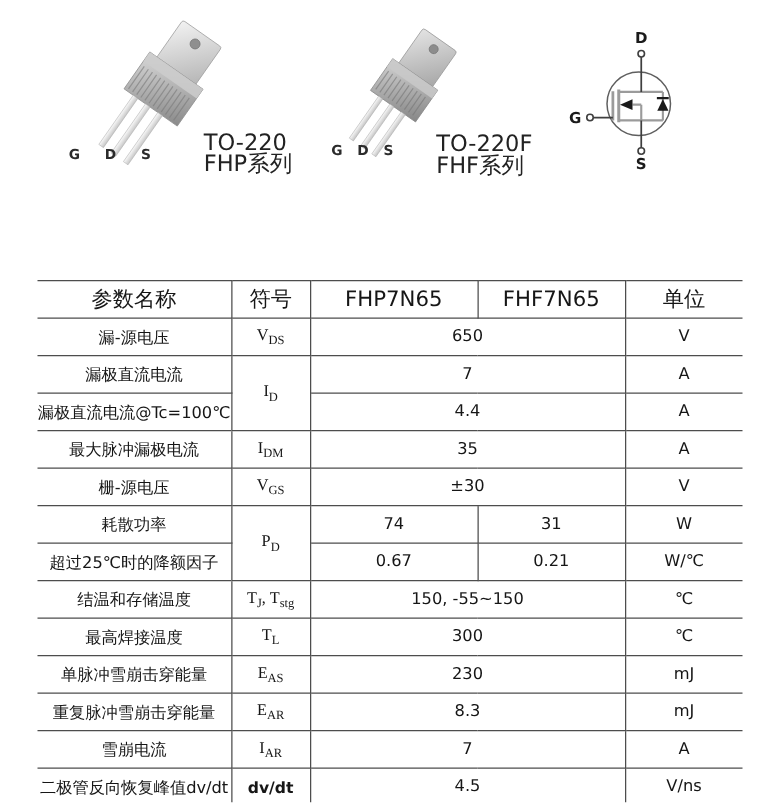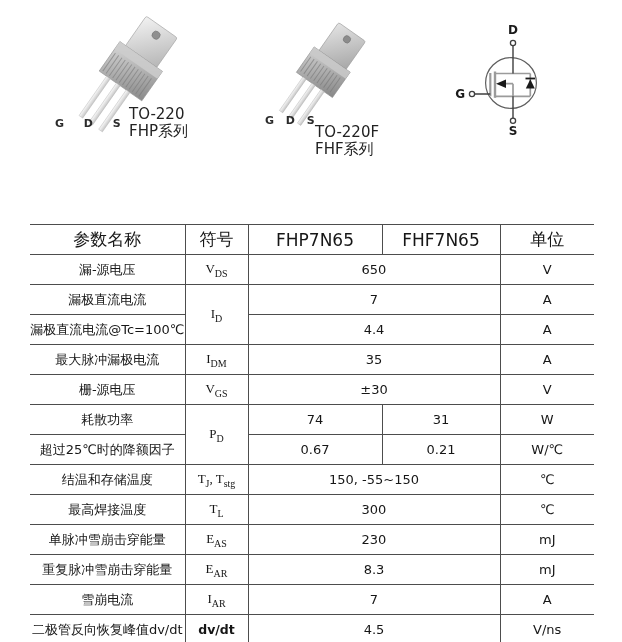--- a/index.html
+++ b/index.html
@@ -4,23 +4,23 @@
 <style>
   html,body{margin:0;padding:0;background:#fff;}
   .page{position:relative;width:622px;height:642px;background:#ffffff;overflow:hidden;
         font-family:"DejaVu Sans","Liberation Sans",sans-serif;color:#1a1a1a;}
 
   
   .pkg-svg{position:absolute;}
   .pins{position:absolute;font-size:11px;font-weight:bold;color:#2b2b2b;}
   .pins.p1{left:55px;top:117px;letter-spacing:8px;}
   .pins.p2{left:265px;top:114px;letter-spacing:4px;}
-  .pkg-caption{position:absolute;font-size:15px;color:#222;line-height:17px;}
+  .pkg-caption{position:absolute;font-size:18px;color:#222;line-height:17px;margin-left:34px;}
   .pkg-caption.c1{left:129px;top:106px;}
-  .pkg-caption.c2{left:315px;top:124px;}
+  .pkg-caption.c2{left:315px;top:107px;}
 
   .mos-svg{position:absolute;left:443px;top:13px;}
 
   
   .section-title{position:absolute;left:30px;top:181px;font-size:16px;font-weight:bold;color:#141414;letter-spacing:1px;}
 
   
   .tbl-wrap{position:absolute;left:30px;top:224px;}
   table.ratings{border-collapse:collapse;table-layout:fixed;width:564px;}
   table.ratings th,table.ratings td{

